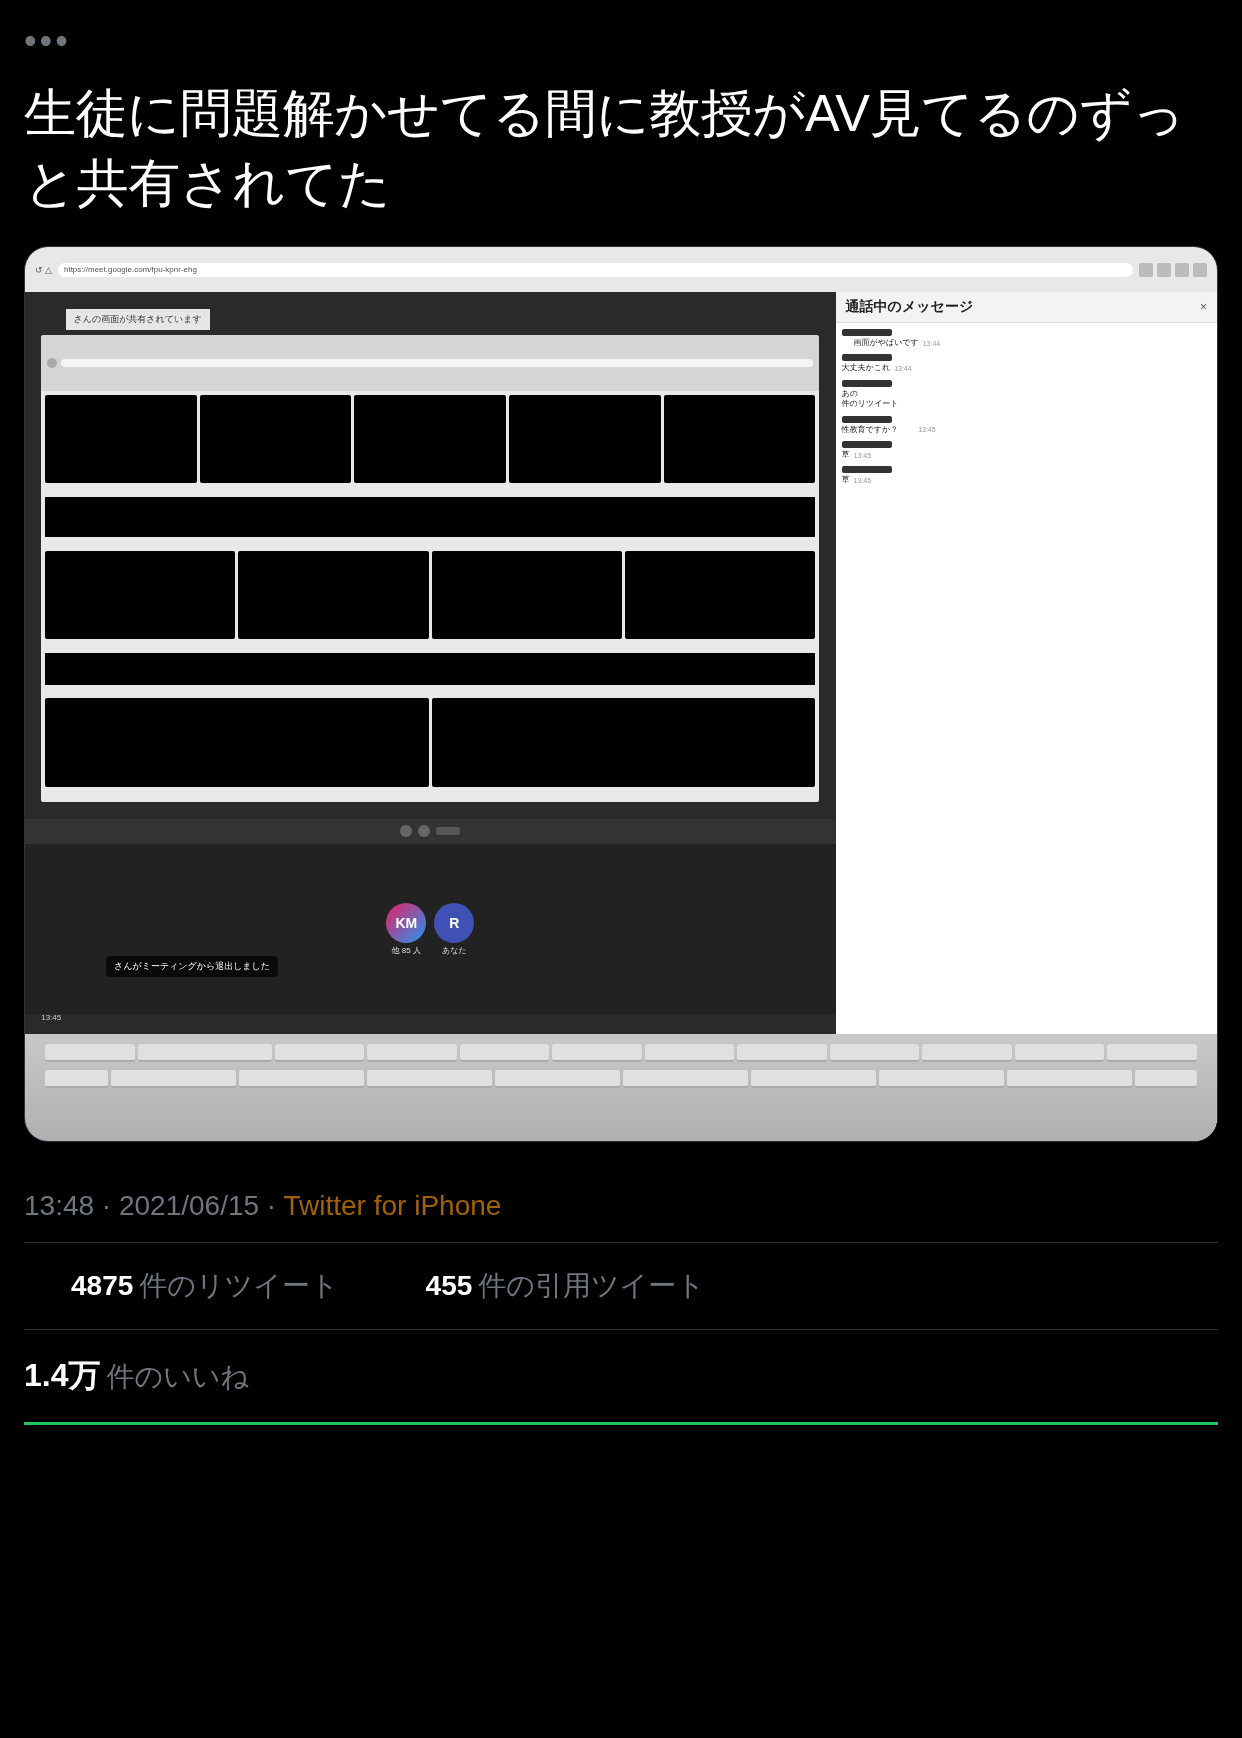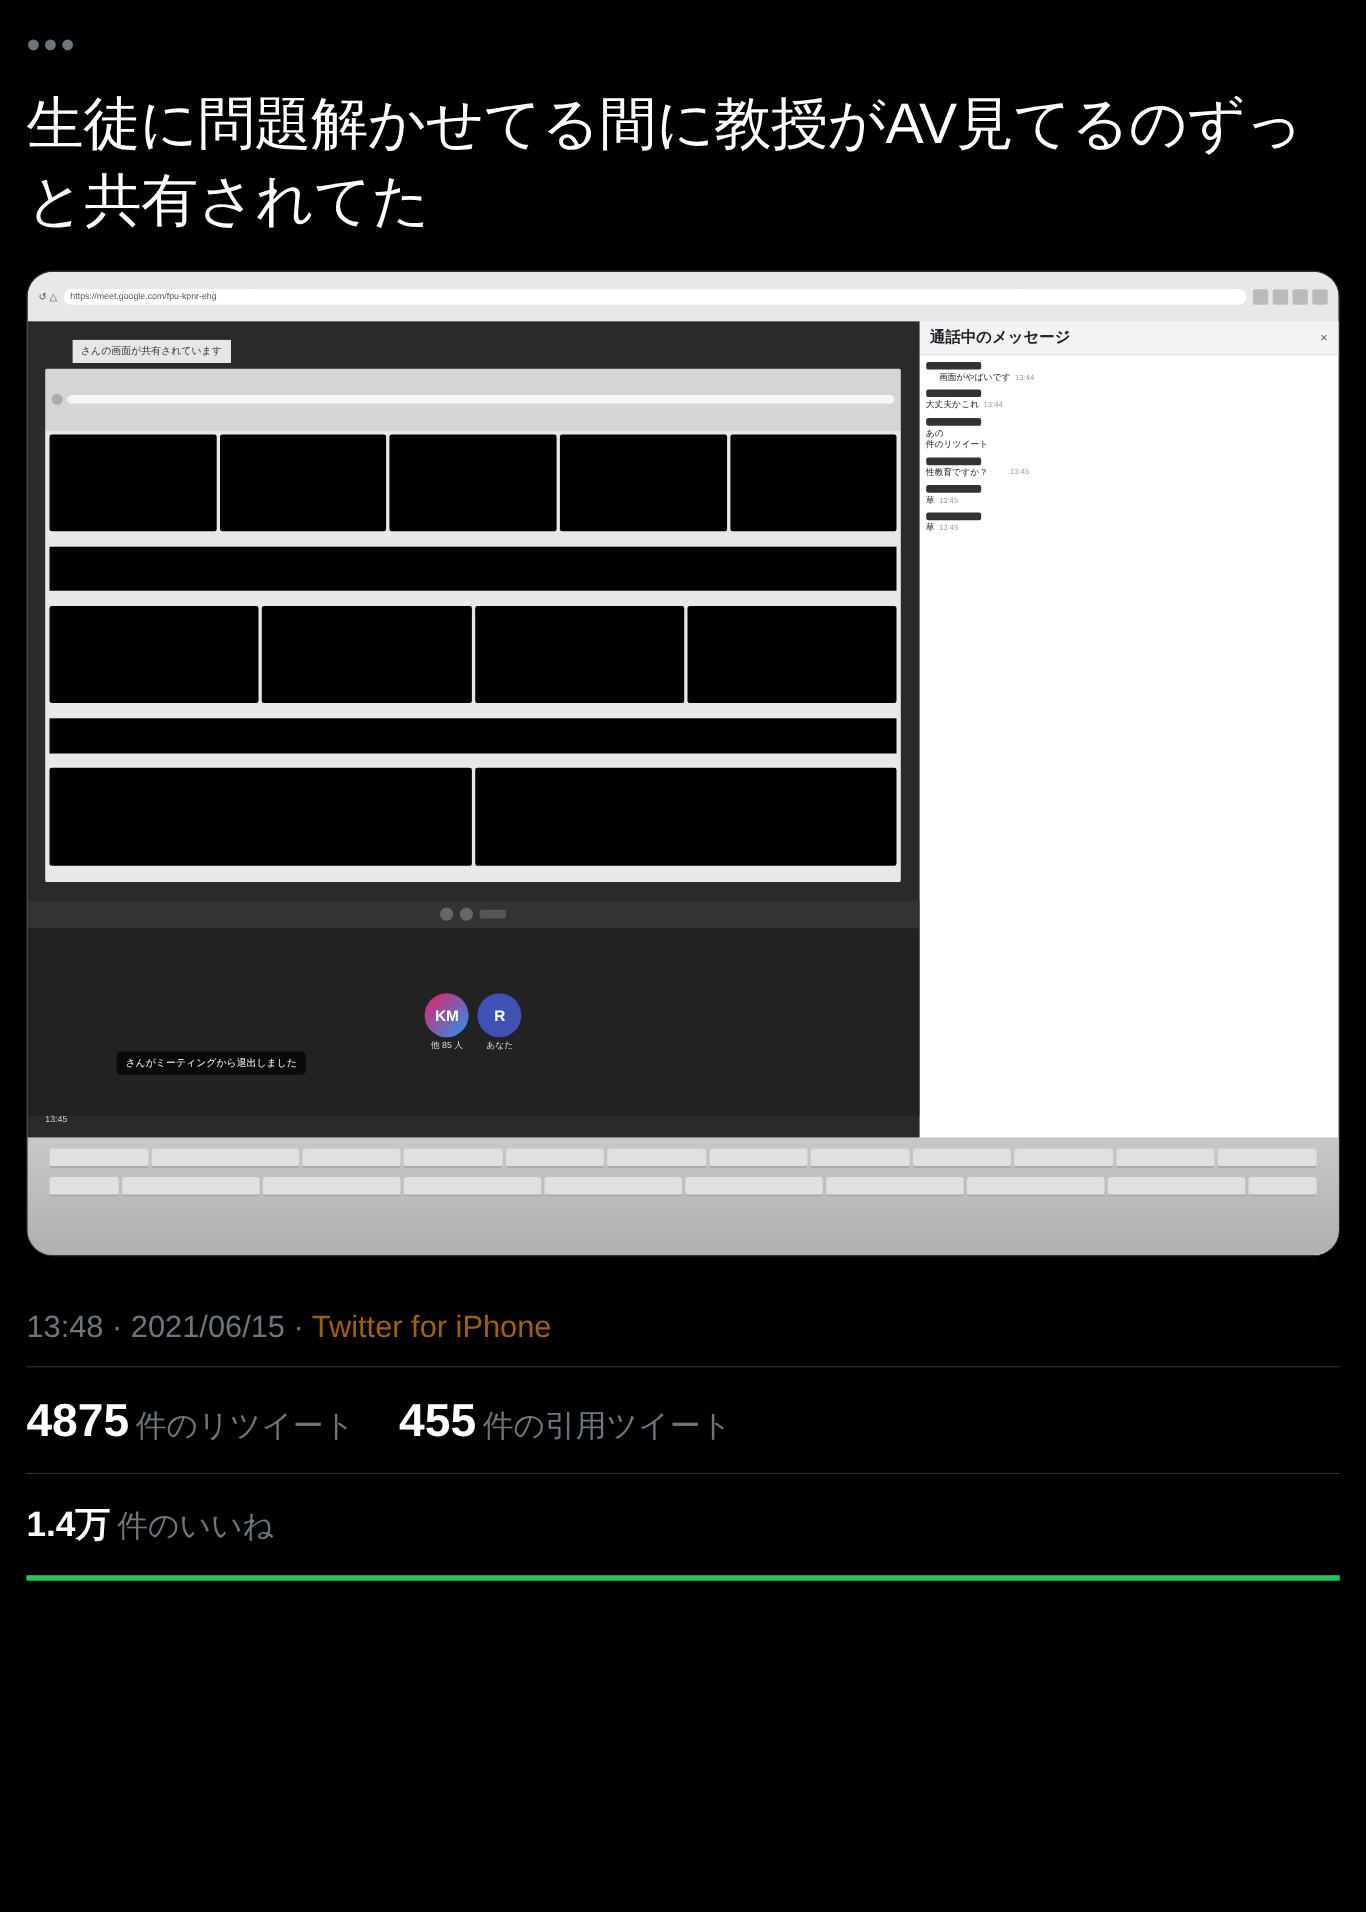--- a/index.html
+++ b/index.html
@@ -280,33 +280,34 @@
       display: flex;
       gap: 40px;
       flex-wrap: wrap;
     }
     .stat-item {
       display: flex;
       align-items: baseline;
       gap: 6px;
     }
     .stat-value {
-      font-size: 42px;
+      font-size: 28px;
       font-weight: 700;
       color: #fff;
+      margin-left: 47px;
     }
     .stat-label {
       font-size: 28px;
       color: #6e767d;
     }
 
     
     .tweet-likes {
       padding: 24px 0;
-      border-bottom: 5px solid #22c55e;
+      border-bottom: 3px solid #22c55e;
     }
     .likes-row {
       display: flex;
       align-items: baseline;
       gap: 6px;
     }
     .likes-value {
       font-size: 32px;
       font-weight: 700;
       color: #fff;

